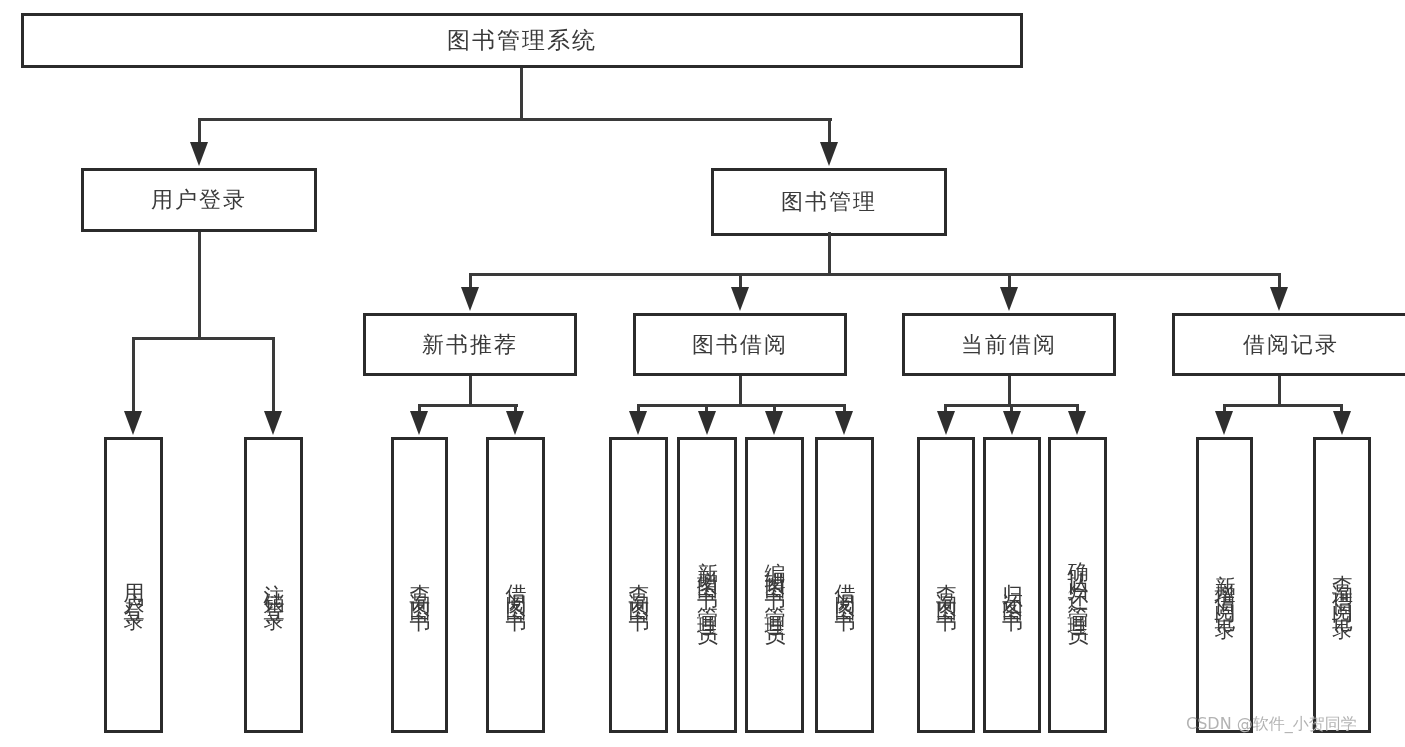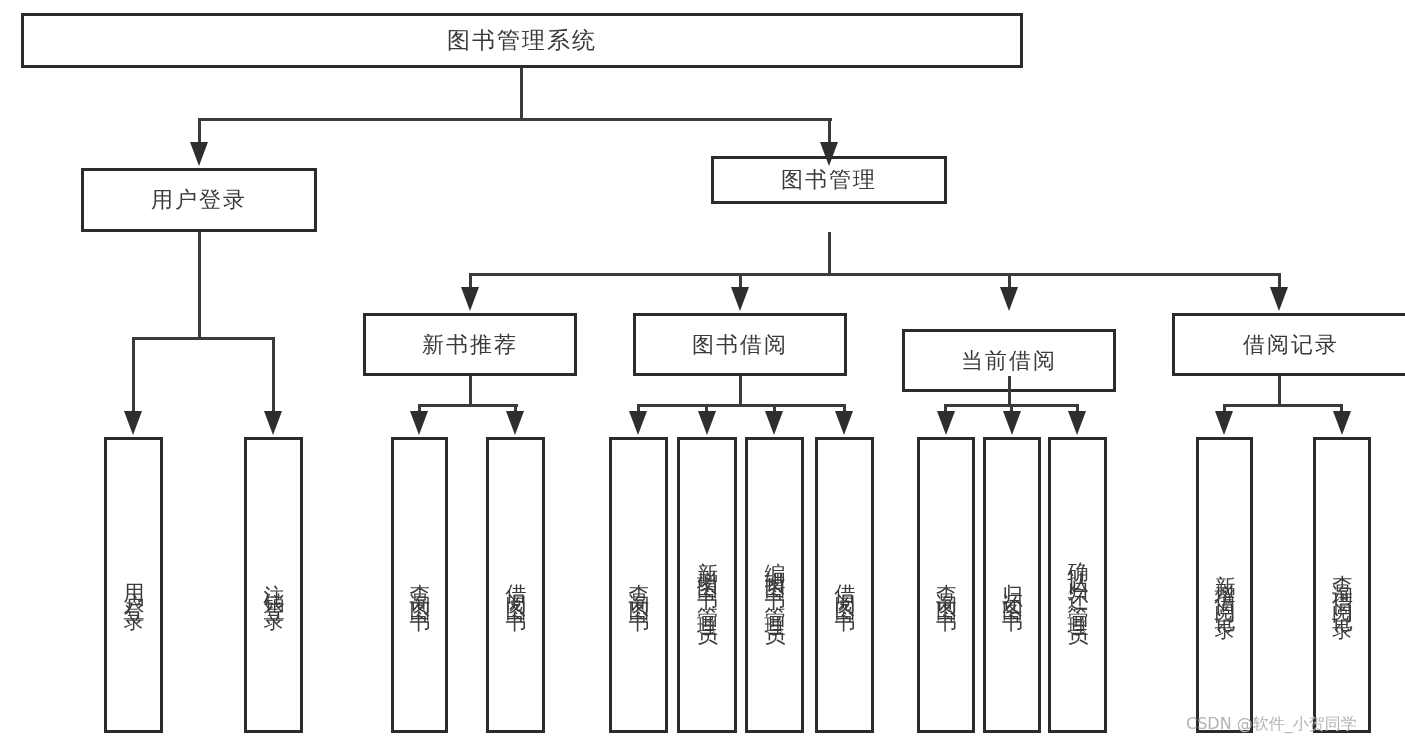--- a/index.html
+++ b/index.html
@@ -52,31 +52,31 @@
 
 <div id="canvas">
 
   <div class="box hbox rootbox" style="left:21px;top:13px;width:1002px;height:55px;">
     <span>图书管理系统</span>
   </div>
 
   <div class="box hbox" style="left:81px;top:168px;width:236px;height:64px;">
     <span>用户登录</span>
   </div>
-  <div class="box hbox" style="left:711px;top:156px;width:236px;height:48px;">
+  <div class="box hbox" style="left:711px;top:168px;width:236px;height:68px;">
     <span>图书管理</span>
   </div>
 
   <div class="box hbox" style="left:363px;top:313px;width:214px;height:63px;">
     <span>新书推荐</span>
   </div>
   <div class="box hbox" style="left:633px;top:313px;width:214px;height:63px;">
     <span>图书借阅</span>
   </div>
-  <div class="box hbox" style="left:902px;top:313px;width:214px;height:63px;margin-top:16px;">
+  <div class="box hbox" style="left:902px;top:313px;width:214px;height:63px;">
     <span>当前借阅</span>
   </div>
   <div class="box hbox" style="left:1172px;top:313px;width:238px;height:63px;">
     <span>借阅记录</span>
   </div>
 
   <div class="box leaf" style="left:104px;top:437px;width:59px;height:296px;">
     <span class="vtext">用户登录</span>
   </div>
   <div class="box leaf" style="left:244px;top:437px;width:59px;height:296px;">

